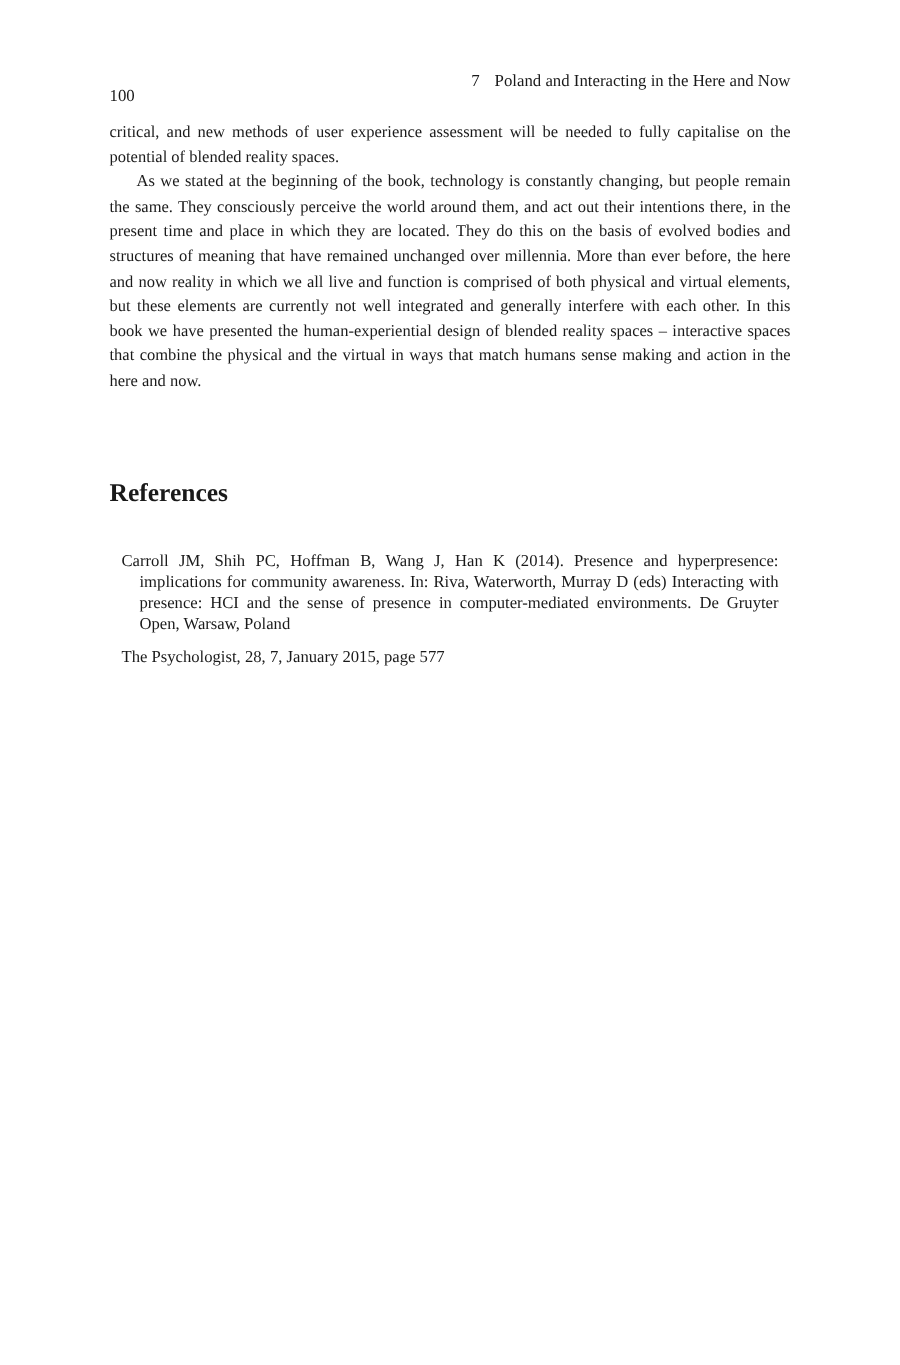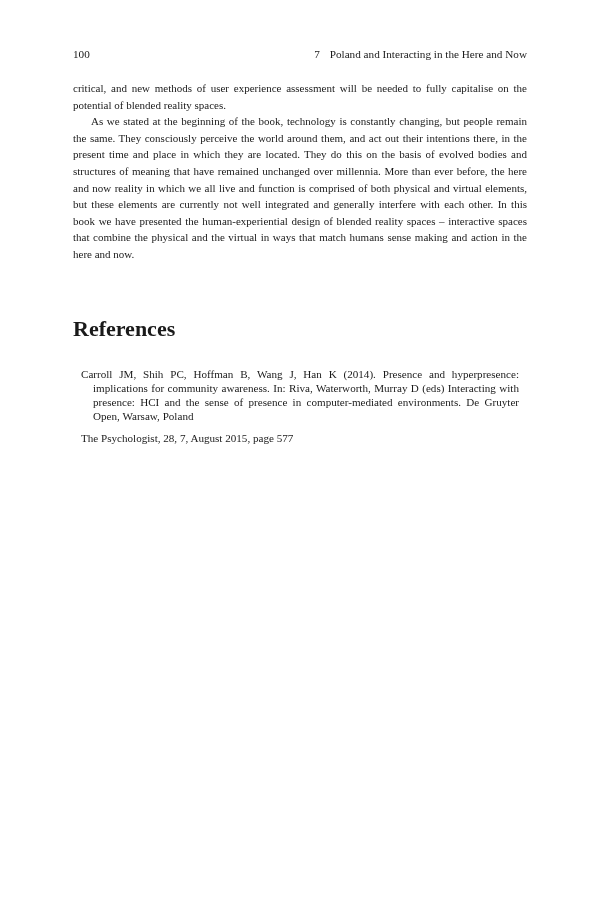--- a/index.html
+++ b/index.html
@@ -27,21 +27,21 @@
       top: 46px;
       left: 0;
       width: 454px;
       height: 16px;
       font-size: 11.2px;
       line-height: 16px;
     }
     .running-head .page-number {
       position: absolute;
       left: 0;
-      top: 0;
+      top: 10px;
     }
     .running-head .chapter-title {
       position: absolute;
       right: 0;
       top: 0;
       white-space: nowrap;
     }
     .running-head .chapter-num {
       margin-right: 10px;
     }
@@ -59,21 +59,21 @@
       margin: 0;
     }
     .body-text p.indent {
       text-indent: 18px;
     }
     .section-heading {
       position: absolute;
       top: 318px;
       left: 0;
       margin: 0;
-      font-size: 22px;
+      font-size: 17px;
       font-weight: bold;
       line-height: 22px;
     }
     .references {
       position: absolute;
       top: 359px;
       left: 0;
       width: 454px;
       margin: 0;
       padding: 0;
@@ -102,16 +102,16 @@
 
   <div class="body-text">
     <p>critical, and new methods of user experience assessment will be needed to fully capitalise on the potential of blended reality spaces.</p>
     <p class="indent">As we stated at the beginning of the book, technology is constantly changing, but people remain the same. They consciously perceive the world around them, and act out their intentions there, in the present time and place in which they are located. They do this on the basis of evolved bodies and structures of meaning that have remained unchanged over millennia. More than ever before, the here and now reality in which we all live and function is comprised of both physical and virtual elements, but these elements are currently not well integrated and generally interfere with each other. In this book we have presented the human-experiential design of blended reality spaces – interactive spaces that combine the physical and the virtual in ways that match humans sense making and action in the here and now.</p>
   </div>
 
   <h2 class="section-heading">References</h2>
 
   <ul class="references">
     <li>Carroll JM, Shih PC, Hoffman B, Wang J, Han K (2014). Presence and hyperpresence: implications for community awareness. In: Riva, Waterworth, Murray D (eds) Interacting with presence: HCI and the sense of presence in computer-mediated environments. De Gruyter Open, Warsaw, Poland</li>
-    <li>The Psychologist, 28, 7, August 2015, page 577</li>
+    <li>The Psychologist, 28, 7, January 2015, page 577</li>
   </ul>
 
 </div>
 
 </body></html>

